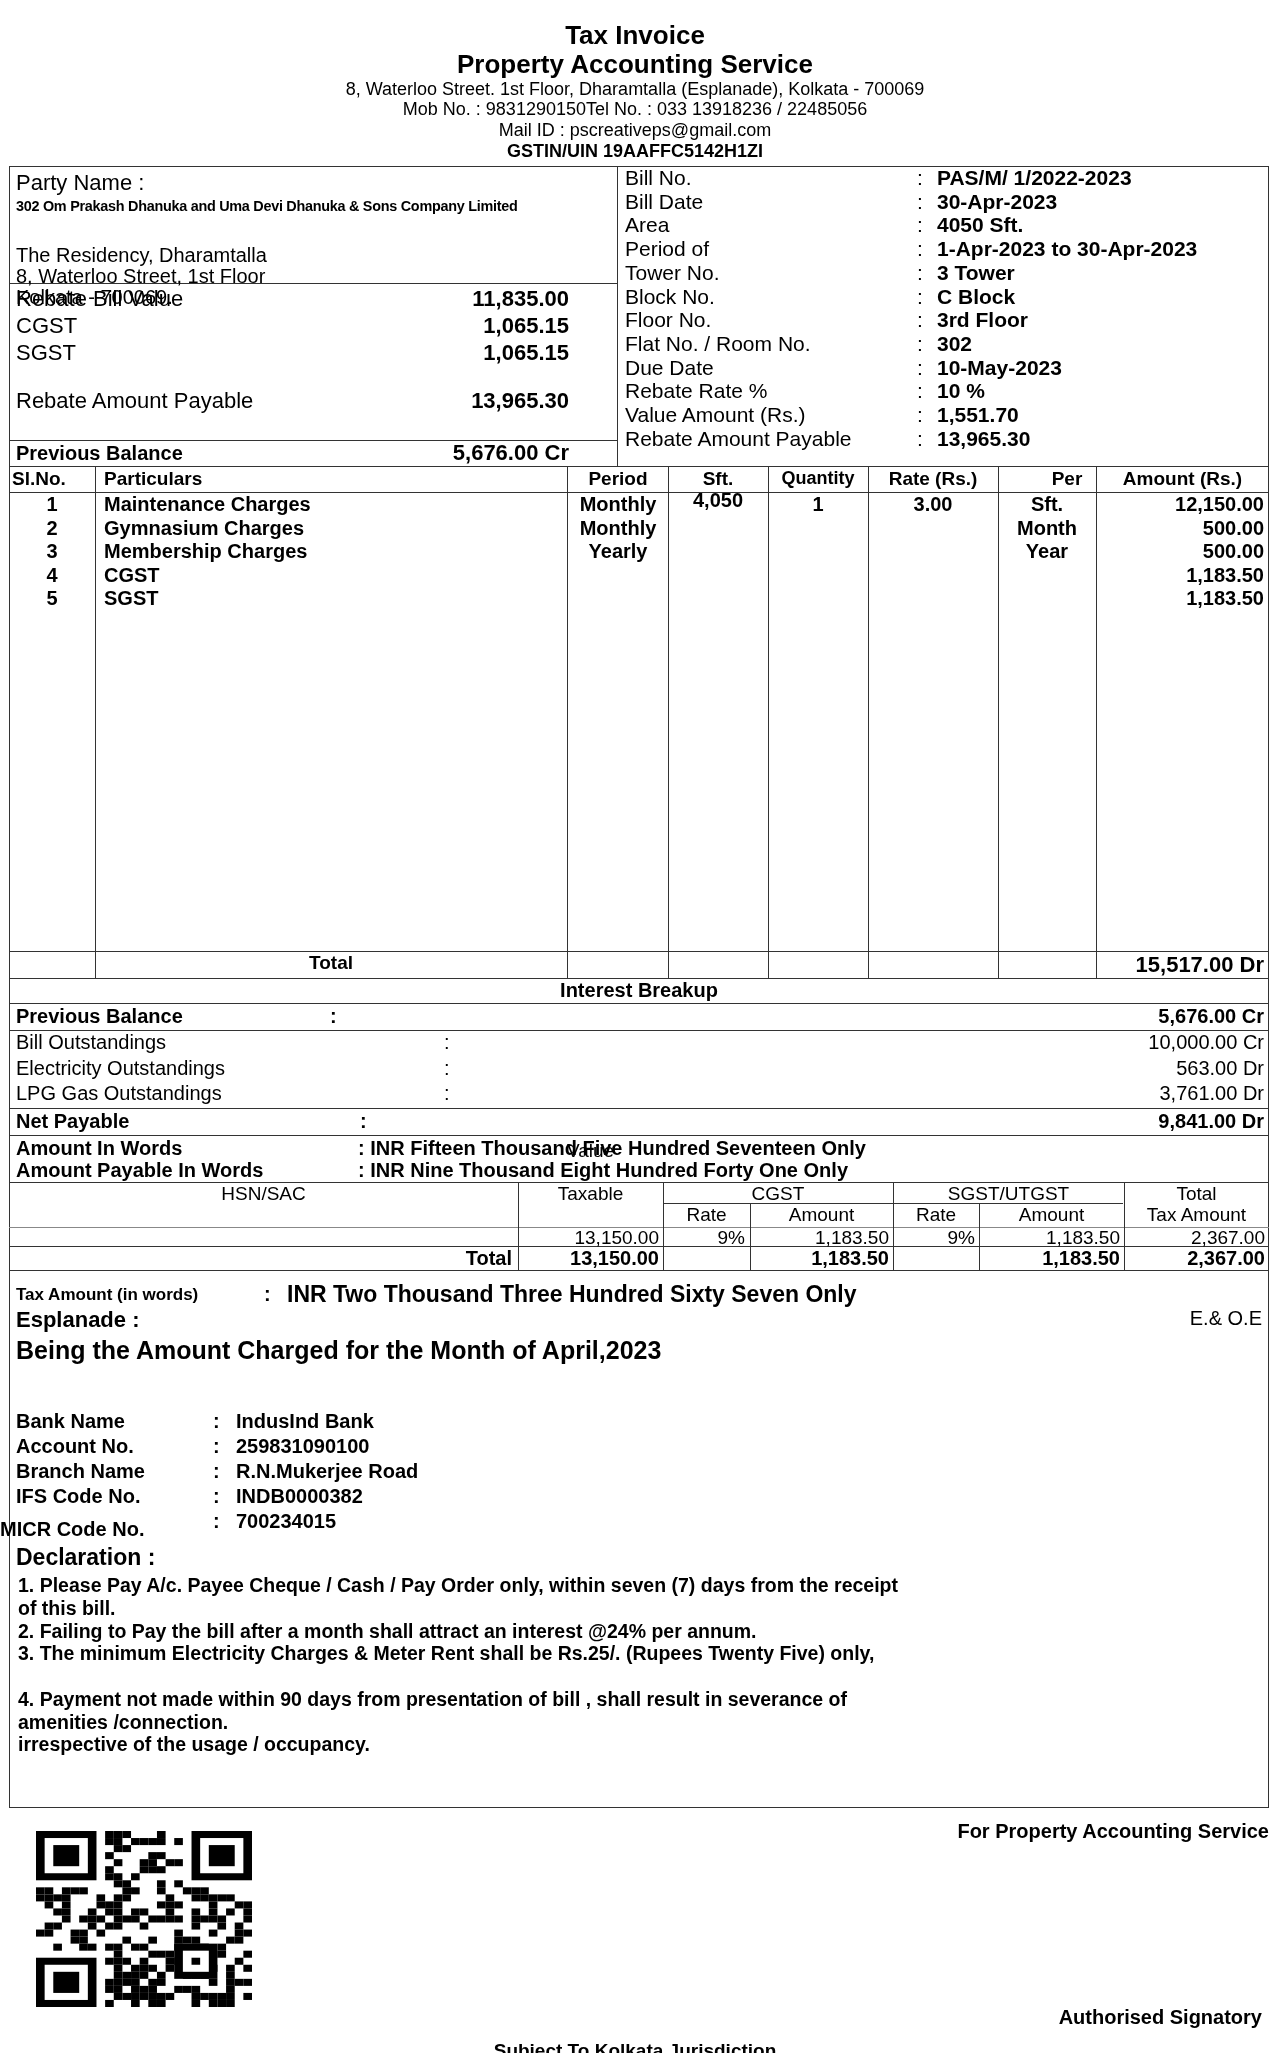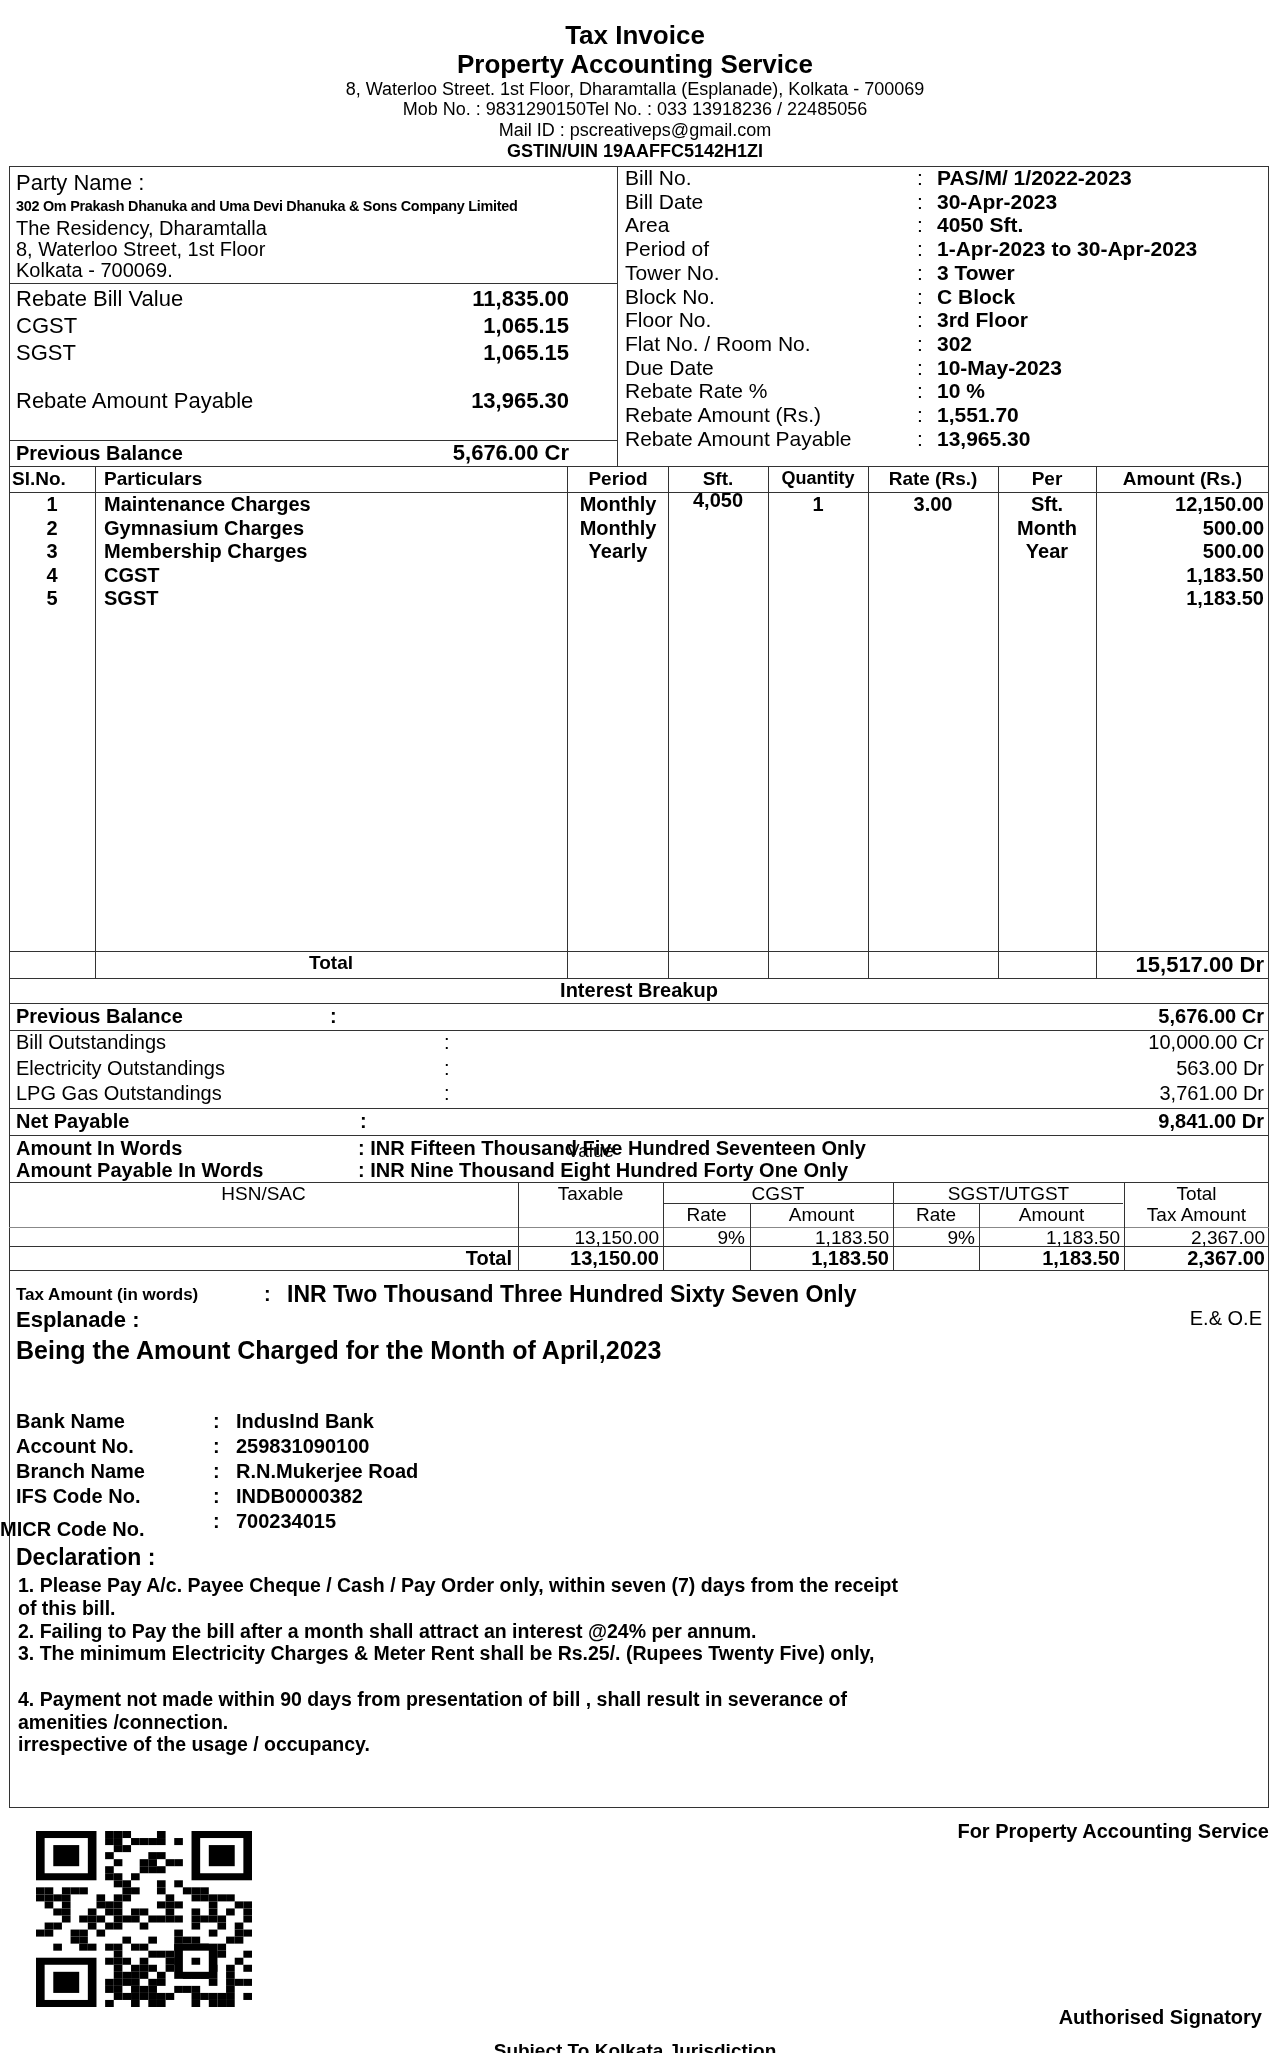--- a/index.html
+++ b/index.html
@@ -15,21 +15,21 @@
   
   .hdr { position:absolute; left:0; width:1270px; text-align:center; }
   .hdr-title { top:20px; font-size:26px; font-weight:bold; }
   .hdr-company { top:49px; font-size:26px; font-weight:bold; }
   .hdr-line { font-size:18px; }
 
   .box { position:absolute; left:9px; width:1260px; border:1.5px solid #333; box-sizing:border-box; }
 
   .party-label { font-size:22px; }
   .party-name { font-size:15.5px; font-weight:bold; letter-spacing:-0.3px; transform:scaleX(0.93); transform-origin:left; white-space:nowrap; }
-  .party-addr { font-size:20px; line-height:21px; }
+  .party-addr { font-size:20px; line-height:21px;margin-top:27px; }
   .rb-row { font-size:22px; height:26px; }
   .rb-val { font-weight:bold; }
 
   .info-row { position:absolute; left:625px; font-size:21px; height:24px; white-space:nowrap; }
   .info-row .lab { position:absolute; left:0; }
   .info-row .col { position:absolute; left:292px; }
   .info-row .val { position:absolute; left:312px; font-weight:bold; }
 
   .th { position:absolute; top:468px; font-size:19px; font-weight:bold; }
   .td { position:absolute; font-size:20px; font-weight:bold; }
@@ -121,21 +121,21 @@
       <div class="lab" style="">Due Date</div>
       <div class="col" style="">:</div>
       <div class="val" style="">10-May-2023</div>
     </div>
     <div class="info-row" style="top:379.29999999999995px;">
       <div class="lab" style="">Rebate Rate %</div>
       <div class="col" style="">:</div>
       <div class="val" style="">10 %</div>
     </div>
     <div class="info-row" style="top:403px;">
-      <div class="lab" style="">Rebate Amount (Rs.)</div>
+      <div class="lab" style="">Value Amount (Rs.)</div>
       <div class="col" style="">:</div>
       <div class="val" style="">1,551.70</div>
     </div>
     <div class="info-row" style="top:426.7px;">
       <div class="lab" style="">Rebate Amount Payable</div>
       <div class="col" style="">:</div>
       <div class="val" style="">13,965.30</div>
     </div>
   </div>
 
@@ -149,21 +149,21 @@
 <div class="vline" style="left:1096px; top:466px; height:512px;"></div>
 <div class="hline" style="left:9px; width:1260px; top:951px;"></div>
 <div class="hline" style="left:9px; width:1260px; top:978px;"></div>
 
 <div class="th" style="left:12px;">Sl.No.</div>
 <div class="th" style="left:104px;">Particulars</div>
 <div class="th c" style="left:568px; width:100px;">Period</div>
 <div class="th c" style="left:668px; width:100px;">Sft.</div>
 <div class="th c" style="left:768px; width:100px; font-size:18px;">Quantity</div>
 <div class="th c" style="left:868px; width:130px;">Rate (Rs.)</div>
-<div class="th c" style="left:998px; width:98px;">Per</div>
+<div class="th c" style="left:998px; width:98px;padding-left:20px;">Per</div>
 <div class="th c" style="left:1096px; width:173px;">Amount (Rs.)</div>
 
 <div id="charges-rows">
     <div class="td" style="left:9px;width:86px;text-align:center;top:493px;">1</div>
     <div class="td" style="left:104px;top:493px;">Maintenance Charges</div>
     <div class="td" style="left:568px;width:100px;text-align:center;top:493px;">Monthly</div>
     <div class="td" style="left:668px;width:100px;text-align:center;top:489px;">4,050</div>
     <div class="td" style="left:768px;width:100px;text-align:center;top:493px;">1</div>
     <div class="td" style="left:868px;width:130px;text-align:center;top:493px;">3.00</div>
     <div class="td" style="left:998px;width:98px;text-align:center;top:493px;">Sft.</div>

